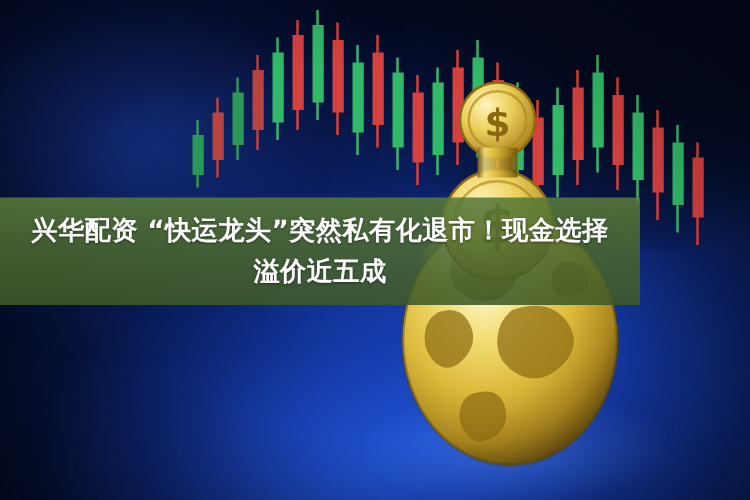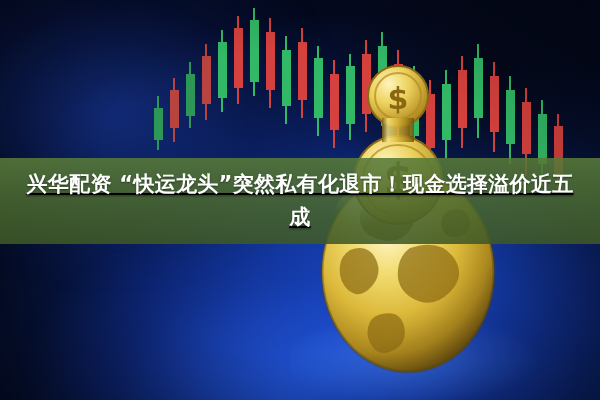--- a/index.html
+++ b/index.html
@@ -73,28 +73,27 @@
     top: 60px;
     width: 260px;
     height: 340px;
   }
 
   
   .banner {
     position: absolute;
     left: 0;
     top: 158px;
-    width: 600px;
+    width: 512px;
     height: 86px;
     background: linear-gradient(180deg, rgba(88,122,56,0.88) 0%, rgba(74,104,46,0.86) 50%, rgba(62,88,38,0.88) 100%);
     box-sizing: border-box;
     display: flex;
     align-items: center;
     justify-content: flex-end;
-    text-decoration: underline;
   }
   .banner-text {
     color: #ffffff;
     font-size: 21px;
     line-height: 33px;
     font-weight: bold;
     text-align: center;
     letter-spacing: 0.3px;
     padding: 0 16px;
     font-family: "DejaVu Sans", "Liberation Sans", sans-serif;

